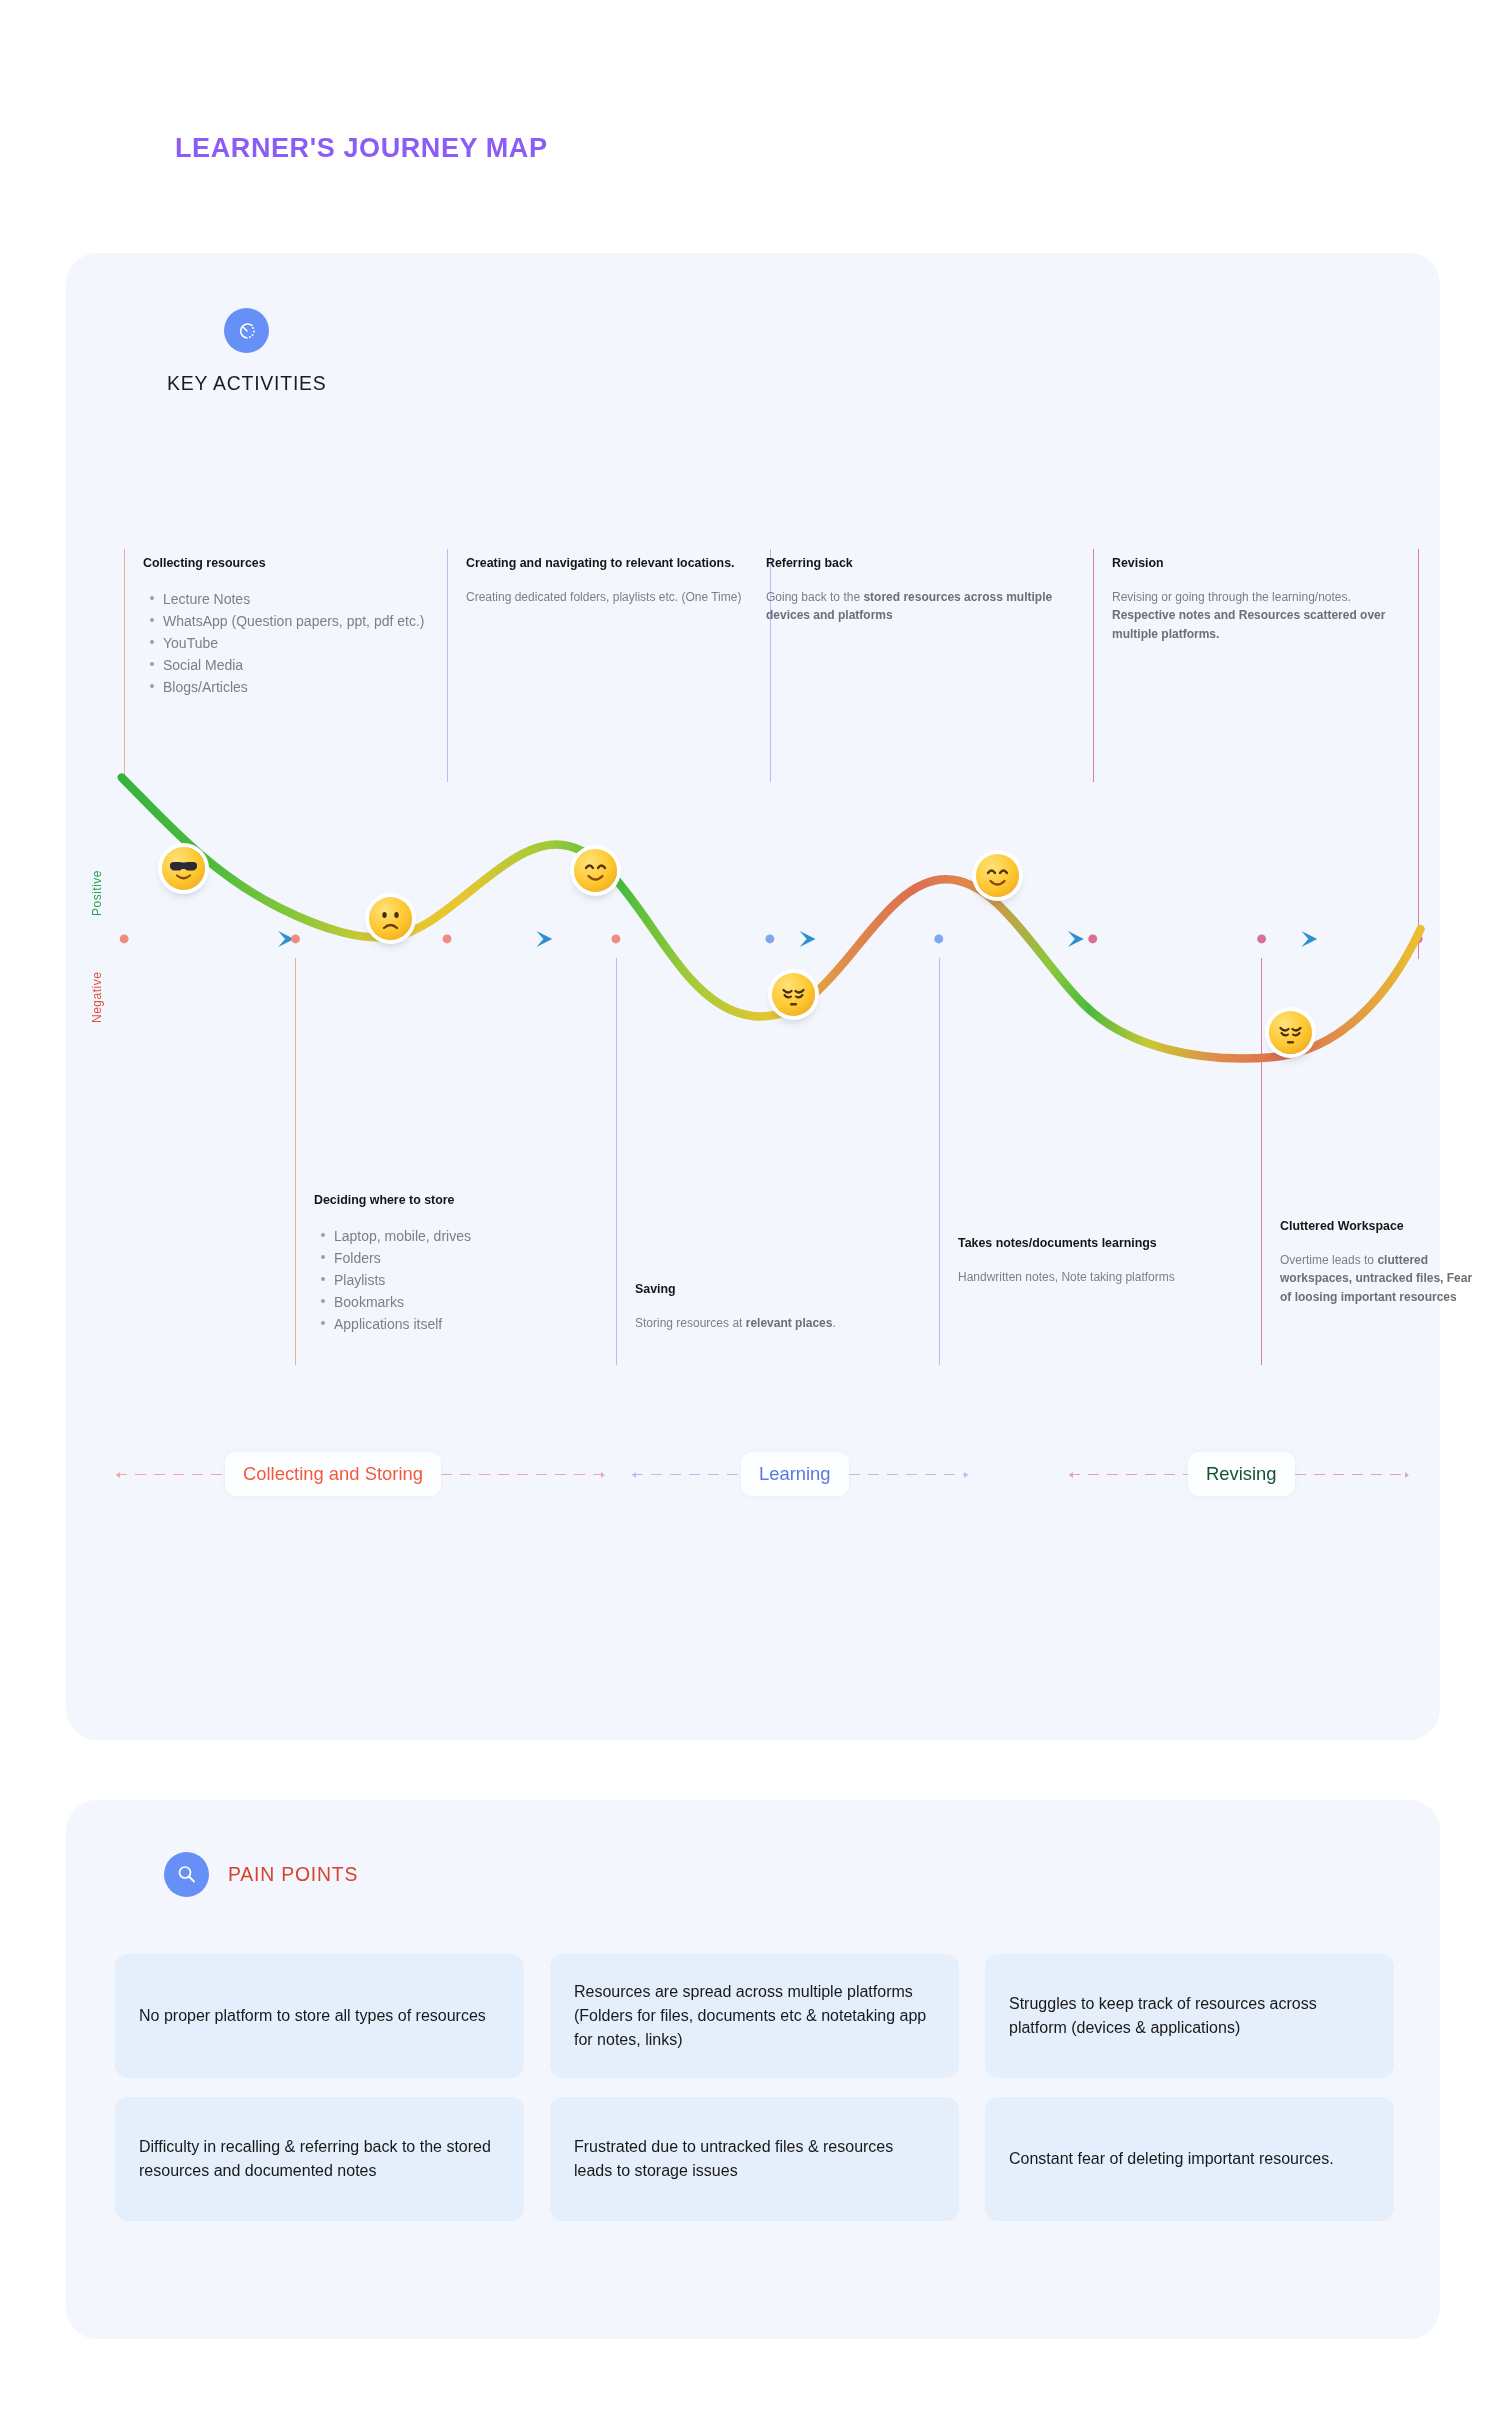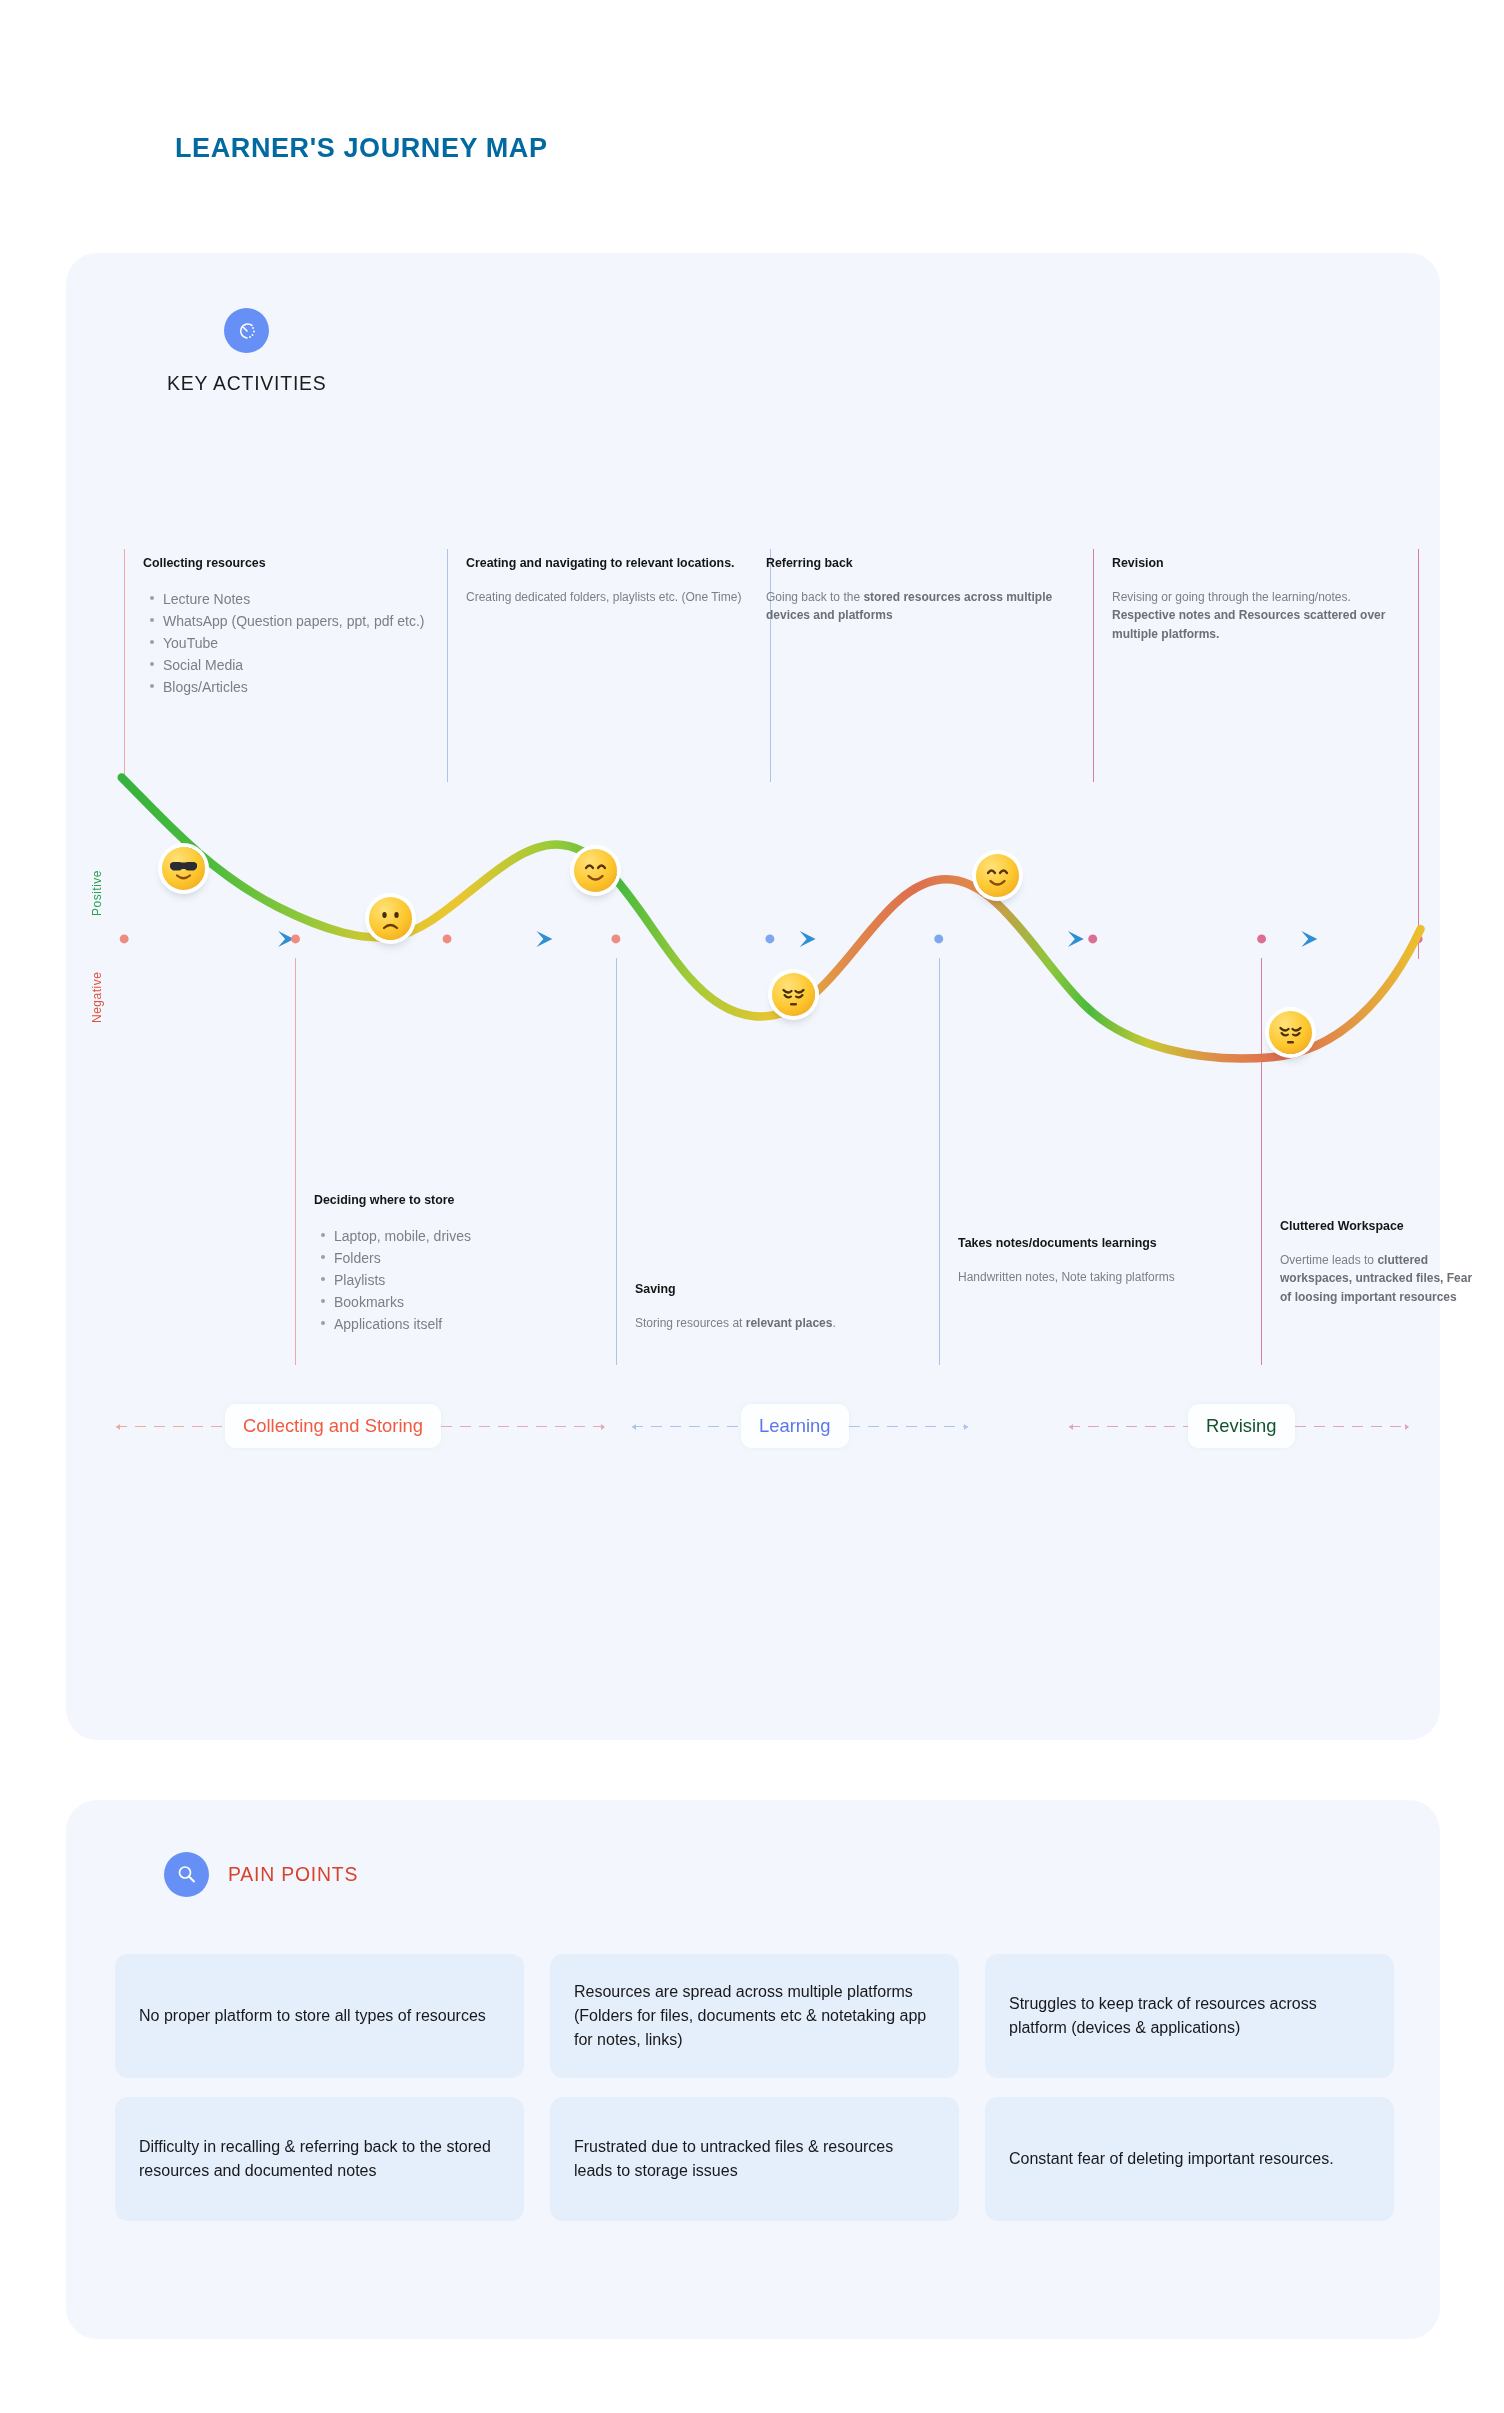--- a/index.html
+++ b/index.html
@@ -13,21 +13,21 @@
   .page { position: relative; width: 1505px; height: 2413px; }
 
   
   .page-title {
     position: absolute;
     left: 175px;
     top: 133px;
     font-size: 27px;
     font-weight: 700;
     letter-spacing: 0.6px;
-    color: #0369a1;
+    color: #8b5cf6;
     white-space: nowrap;
   }
 
   
   .panel {
     position: absolute;
     background: #f3f7fd;
     border-radius: 31px;
   }
   #key-activities-panel { left: 66px; top: 253px; width: 1374px; height: 1487px; }
@@ -126,21 +126,21 @@
     position: absolute;
     width: 43px; height: 43px;
     border-radius: 50%;
     background: radial-gradient(circle at 36% 30%, #ffe27a 0%, #fdc830 52%, #ef9e18 100%);
     box-shadow: 0 0 0 4px #ffffff, 0 6px 9px rgba(60,60,80,.22);
     overflow: visible;
   }
   .emoji svg { display: block; }
 
   
-  .phase-row { position: absolute; left: 66px; top: 1404px; width: 1374px; height: 46px; }
+  .phase-row { position: absolute; left: 66px; top: 1452px; width: 1374px; height: 46px; }
   .phase {
     position: absolute;
     top: 0;
     display: flex;
     align-items: center;
   }
   .phase-pill {
     background: #fdfeff;
     border-radius: 11px;
     padding: 11px 18px;

